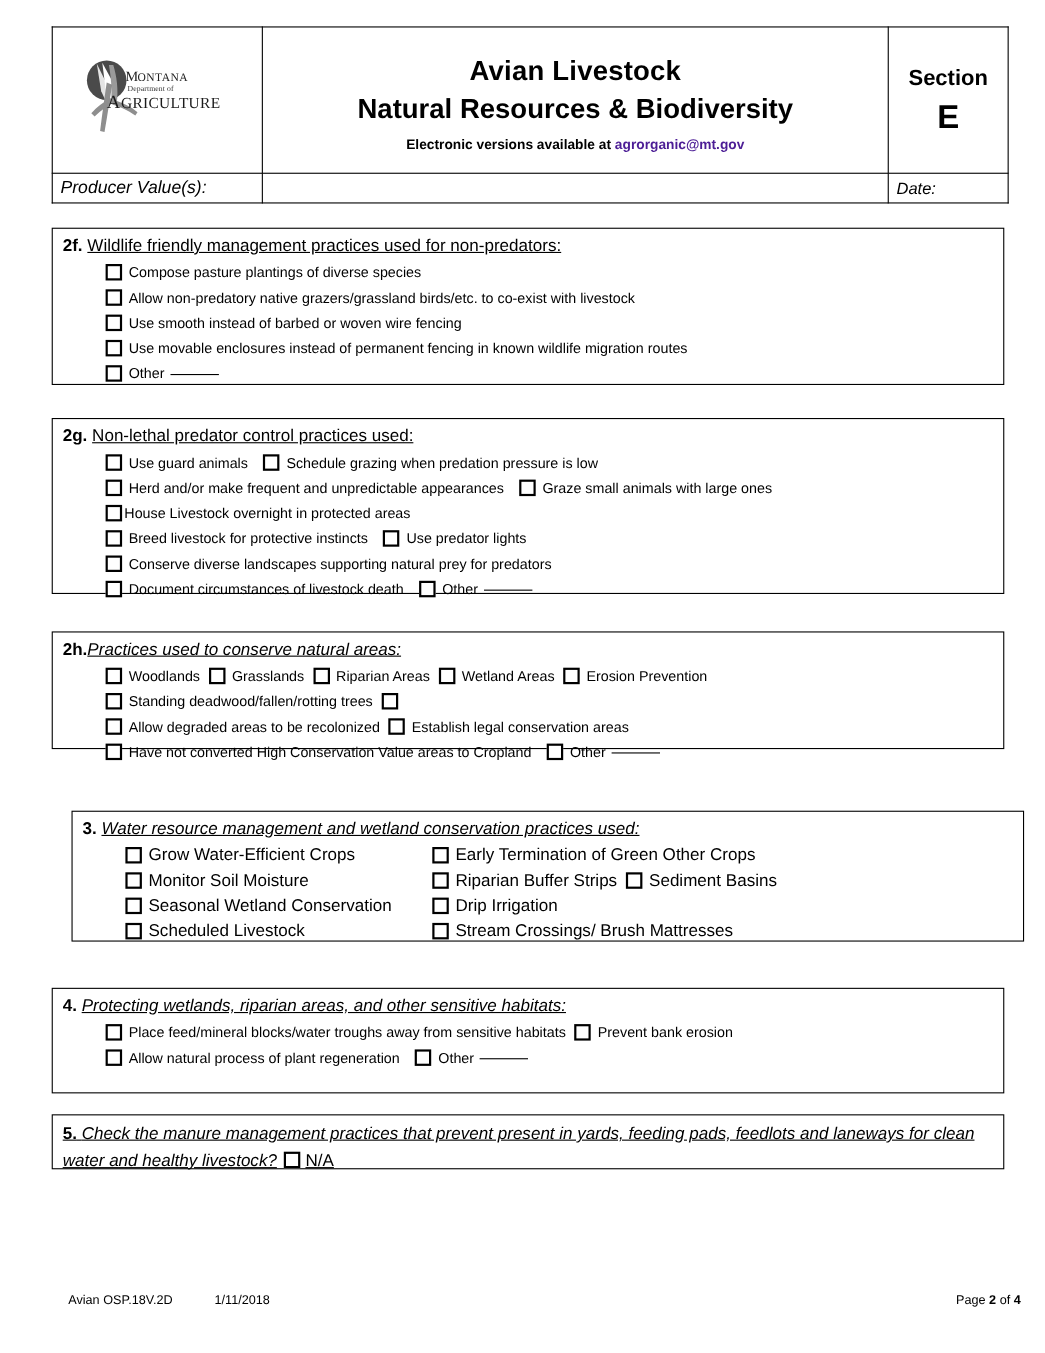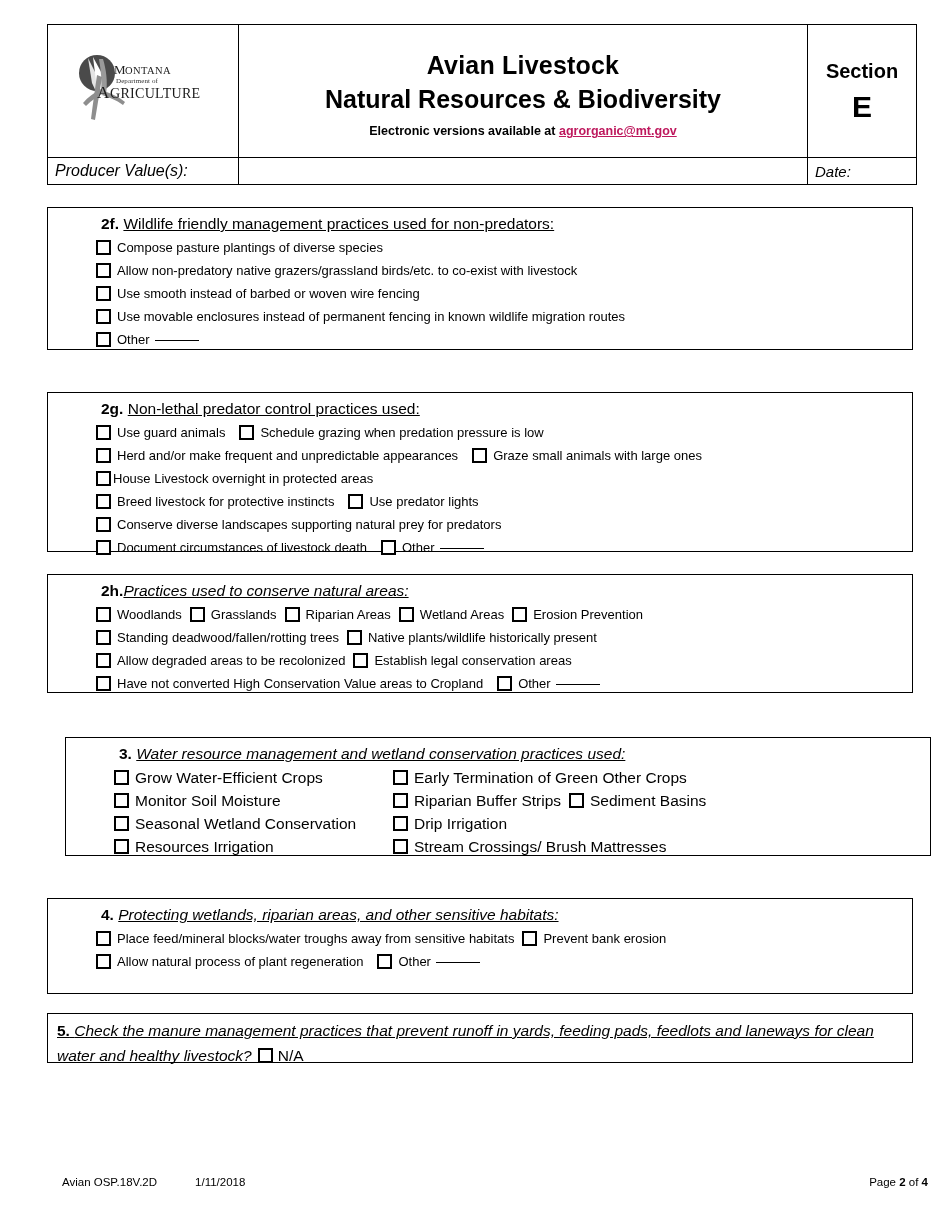--- a/index.html
+++ b/index.html
@@ -61,22 +61,21 @@
     font-weight: bold;
     line-height: 1.25;
     margin-top: 3px;
   }
   .title-sub {
     font-size: 12.5px;
     font-weight: bold;
     margin-top: 9px;
   }
   .title-sub a, .email-link {
-    color: #be185d;
-    text-decoration: underline;
+    color: #4c1d95;
     font-weight: bold;
   }
 
   .section-word {
     font-size: 20px;
     font-weight: bold;
     line-height: 1.1;
     margin-top: 2px;
   }
   .section-letter {
@@ -107,21 +106,20 @@
     background: #fff;
     padding: 6px 8px 6px 9px;
   }
   .q-header {
     font-size: 15.5px;
     line-height: 1.35;
     white-space: nowrap;
   }
   .q-num {
     font-weight: bold;
-    margin-left: 44px;
   }
   .q-title {
     text-decoration: underline;
   }
   .q-title.ital { font-style: italic; }
 
   .opt-list {
     margin-top: 1px;
   }
   .opt-row {
@@ -282,21 +280,21 @@
         <span class="opt-label">Use movable enclosures instead of permanent fencing in known wildlife migration routes</span>
       </div>
       <div class="opt-row">
         <span class="cbx"></span>
         <span class="opt-label">Other</span>
         <span class="blankline"></span>
       </div>
     </div>
   </div>
 
-  <div class="qbox" style="left:47px; top:392px; width:866px; height:160px;">
+  <div class="qbox" style="left:47px; top:380px; width:866px; height:160px;">
     <div class="q-header">
       <span class="q-num">2g.</span>
       <span class="q-title">Non-lethal predator control practices used:</span>
     </div>
     <div class="opt-list">
       <div class="opt-row">
         <span class="cbx"></span>
         <span class="opt-label">Use guard animals</span>
         <span class="gap-md"></span>
         <span class="cbx"></span>
@@ -328,21 +326,21 @@
         <span class="cbx"></span>
         <span class="opt-label">Document circumstances of livestock death</span>
         <span class="gap-md"></span>
         <span class="cbx"></span>
         <span class="opt-label">Other</span>
         <span class="blankline"></span>
       </div>
     </div>
   </div>
 
-  <div class="qbox" style="left:47px; top:574px; width:866px; height:119px;">
+  <div class="qbox" style="left:47px; top:574px; width:866px; height:107px;">
     <div class="q-header">
       <span class="q-num">2h.</span><span class="q-title ital">Practices used to conserve natural areas:</span>
     </div>
     <div class="opt-list">
       <div class="opt-row">
         <span class="cbx"></span>
         <span class="opt-label">Woodlands</span>
         <span class="gap-sm"></span>
         <span class="cbx"></span>
         <span class="opt-label">Grasslands</span>
@@ -354,21 +352,20 @@
         <span class="opt-label">Wetland Areas</span>
         <span class="gap-sm"></span>
         <span class="cbx"></span>
         <span class="opt-label">Erosion Prevention</span>
       </div>
       <div class="opt-row">
         <span class="cbx"></span>
         <span class="opt-label">Standing deadwood/fallen/rotting trees</span>
         <span class="gap-sm"></span>
         <span class="cbx"></span>
-        <span class="opt-label">Native plants/wildlife historically present</span>
       </div>
       <div class="opt-row">
         <span class="cbx"></span>
         <span class="opt-label">Allow degraded areas to be recolonized</span>
         <span class="gap-sm"></span>
         <span class="cbx"></span>
         <span class="opt-label">Establish legal conservation areas</span>
       </div>
       <div class="opt-row">
         <span class="cbx"></span>
@@ -416,21 +413,21 @@
           <span class="opt-label">Seasonal Wetland Conservation</span>
         </span>
         <span class="col-b">
           <span class="cbx"></span>
           <span class="opt-label"> Drip Irrigation</span>
         </span>
       </div>
       <div class="col2-row">
         <span class="col-a">
           <span class="cbx"></span>
-          <span class="opt-label">Resources Irrigation</span>
+          <span class="opt-label">Scheduled Livestock</span>
         </span>
         <span class="col-b">
           <span class="cbx"></span>
           <span class="opt-label">Stream Crossings/ Brush Mattresses</span>
         </span>
       </div>
     </div>
   </div>
 
   <div class="qbox" style="left:47px; top:898px; width:866px; height:96px;">
@@ -451,21 +448,21 @@
         <span class="opt-label">Allow natural process of plant regeneration</span>
         <span class="gap-md"></span>
         <span class="cbx"></span>
         <span class="opt-label">Other</span>
         <span class="blankline"></span>
       </div>
     </div>
   </div>
 
   <div class="qbox" style="left:47px; top:1013px; width:866px; height:50px; padding-top:4px;">
-    <div class="q5-text"><span class="q5-num">5.</span> <span>Check the  manure management practices that prevent runoff in yards, feeding pads, feedlots and laneways for clean water and healthy livestock?</span><span class="cbx-inline"></span><span class="q5-tail">N/A</span></div>
+    <div class="q5-text"><span class="q5-num">5.</span> <span>Check the  manure management practices that prevent present in yards, feeding pads, feedlots and laneways for clean water and healthy livestock?</span><span class="cbx-inline"></span><span class="q5-tail">N/A</span></div>
   </div>
 
   <div class="footer">
     <span class="footer-doc">Avian OSP.18V.2D</span>
     <span>1/11/2018</span>
     <span class="footer-right"><span>Page </span><b>2</b><span> of </span><b>4</b></span>
   </div>
 
 </div>
 

